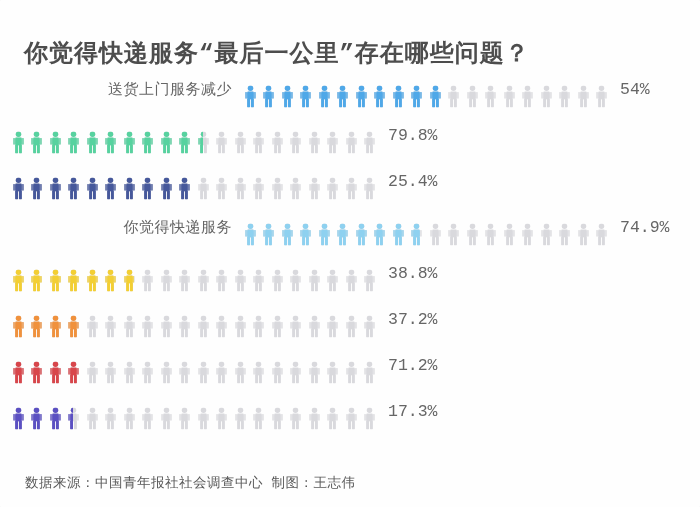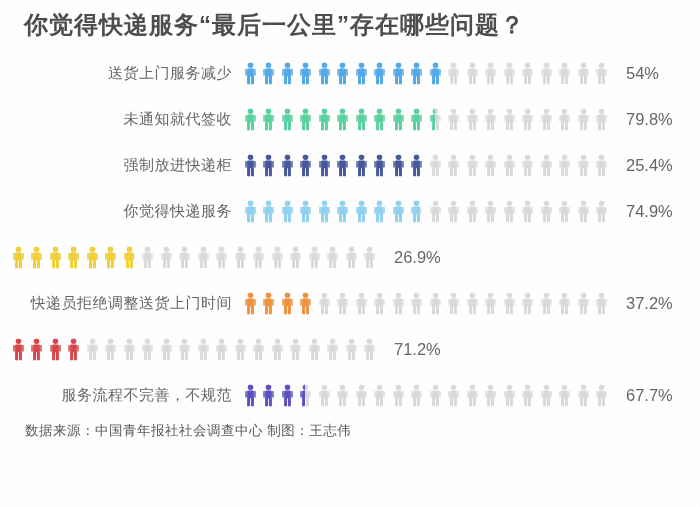--- a/index.html
+++ b/index.html
@@ -7,37 +7,37 @@
     width:700px;height:507px;
     background:#efefef;
     font-family:"Liberation Sans","DejaVu Sans",sans-serif;
     overflow:hidden;
   }
   .card{
     position:absolute;inset:0;
     background:#fefefe;
     border-radius:1px;
     box-sizing:border-box;
-    padding:4px 0 0 0;
+    padding:34px 0 0 0;
+    font-family:Liberation Mono, monospace;
   }
   .title{
     margin:0;
     padding:6px 24px 0 24px;
     font-size:24px;
     line-height:1.25;
     font-weight:bold;
     color:#4d4d4d;
     letter-spacing:1px;
   }
   .rows{
     margin-top:10px;
   }
   .row{
     display:flex;
-    align-items:center;
     height:46px;
   }
   .row-label{
     width:232px;
     text-align:right;
     font-size:15px;
     color:#666666;
     letter-spacing:0.5px;
     white-space:nowrap;
     flex:none;
@@ -66,27 +66,27 @@
     width:13px;
     height:31px;
     display:block;
   }
   .fill-layer{
     position:absolute;
     left:0;top:0;bottom:0;
     overflow:hidden;
   }
   .percent-label{
-    margin-left:15px;
+    margin-left:9px;
     font-size:16.5px;
     color:#666666;
     white-space:nowrap;
   }
   .footer{
-    margin-top:4px;
+    margin-top:26px;
     padding-left:25px;
     font-size:13.5px;
     color:#595959;
     letter-spacing:0.5px;
   }
   .defs{position:absolute;width:0;height:0;overflow:hidden;}
 </style>
 </head>
 <body>
 
@@ -267,21 +267,20 @@
                   <use href="#person-icon"></use>
                 </svg>
               </span>
             </div>
       </div>
     </div>
     <span class="percent-label">54%</span>
   </div>
 
   <div class="row">
-    <span class="row-label">未通知就代签收</span>
     <div class="pictogram">
       <div class="strip base">
             <span class="cell">
               <svg viewBox="0 0 20 34" fill="#d9d9dd">
                 <use href="#person-icon"></use>
               </svg>
             </span>
             <span class="cell">
               <svg viewBox="0 0 20 34" fill="#d9d9dd">
                 <use href="#person-icon"></use>
@@ -435,21 +434,20 @@
                   <use href="#person-icon"></use>
                 </svg>
               </span>
             </div>
       </div>
     </div>
     <span class="percent-label">79.8%</span>
   </div>
 
   <div class="row">
-    <span class="row-label">强制放进快递柜</span>
     <div class="pictogram">
       <div class="strip base">
             <span class="cell">
               <svg viewBox="0 0 20 34" fill="#d9d9dd">
                 <use href="#person-icon"></use>
               </svg>
             </span>
             <span class="cell">
               <svg viewBox="0 0 20 34" fill="#d9d9dd">
                 <use href="#person-icon"></use>
@@ -904,25 +902,24 @@
                 </svg>
               </span>
               <span class="cell">
                 <svg viewBox="0 0 20 34" fill="#f3cf33">
                   <use href="#person-icon"></use>
                 </svg>
               </span>
             </div>
       </div>
     </div>
-    <span class="percent-label">26.9%</span>
+    <span class="percent-label">38.8%</span>
   </div>
 
   <div class="row">
-    <span class="row-label">快递员拒绝调整送货上门时间</span>
     <div class="pictogram">
       <div class="strip base">
             <span class="cell">
               <svg viewBox="0 0 20 34" fill="#d9d9dd">
                 <use href="#person-icon"></use>
               </svg>
             </span>
             <span class="cell">
               <svg viewBox="0 0 20 34" fill="#d9d9dd">
                 <use href="#person-icon"></use>
@@ -1174,21 +1171,20 @@
                   <use href="#person-icon"></use>
                 </svg>
               </span>
             </div>
       </div>
     </div>
     <span class="percent-label">71.2%</span>
   </div>
 
   <div class="row">
-    <span class="row-label">服务流程不完善，不规范</span>
     <div class="pictogram">
       <div class="strip base">
             <span class="cell">
               <svg viewBox="0 0 20 34" fill="#d9d9dd">
                 <use href="#person-icon"></use>
               </svg>
             </span>
             <span class="cell">
               <svg viewBox="0 0 20 34" fill="#d9d9dd">
                 <use href="#person-icon"></use>
@@ -1303,18 +1299,18 @@
                 </svg>
               </span>
               <span class="cell">
                 <svg viewBox="0 0 20 34" fill="#5b50c2">
                   <use href="#person-icon"></use>
                 </svg>
               </span>
             </div>
       </div>
     </div>
-    <span class="percent-label">67.7%</span>
+    <span class="percent-label">17.3%</span>
   </div>
 </div>
 
   <div class="footer">数据来源：中国青年报社社会调查中心 制图：王志伟</div>
 </div>
 
 </body></html>

